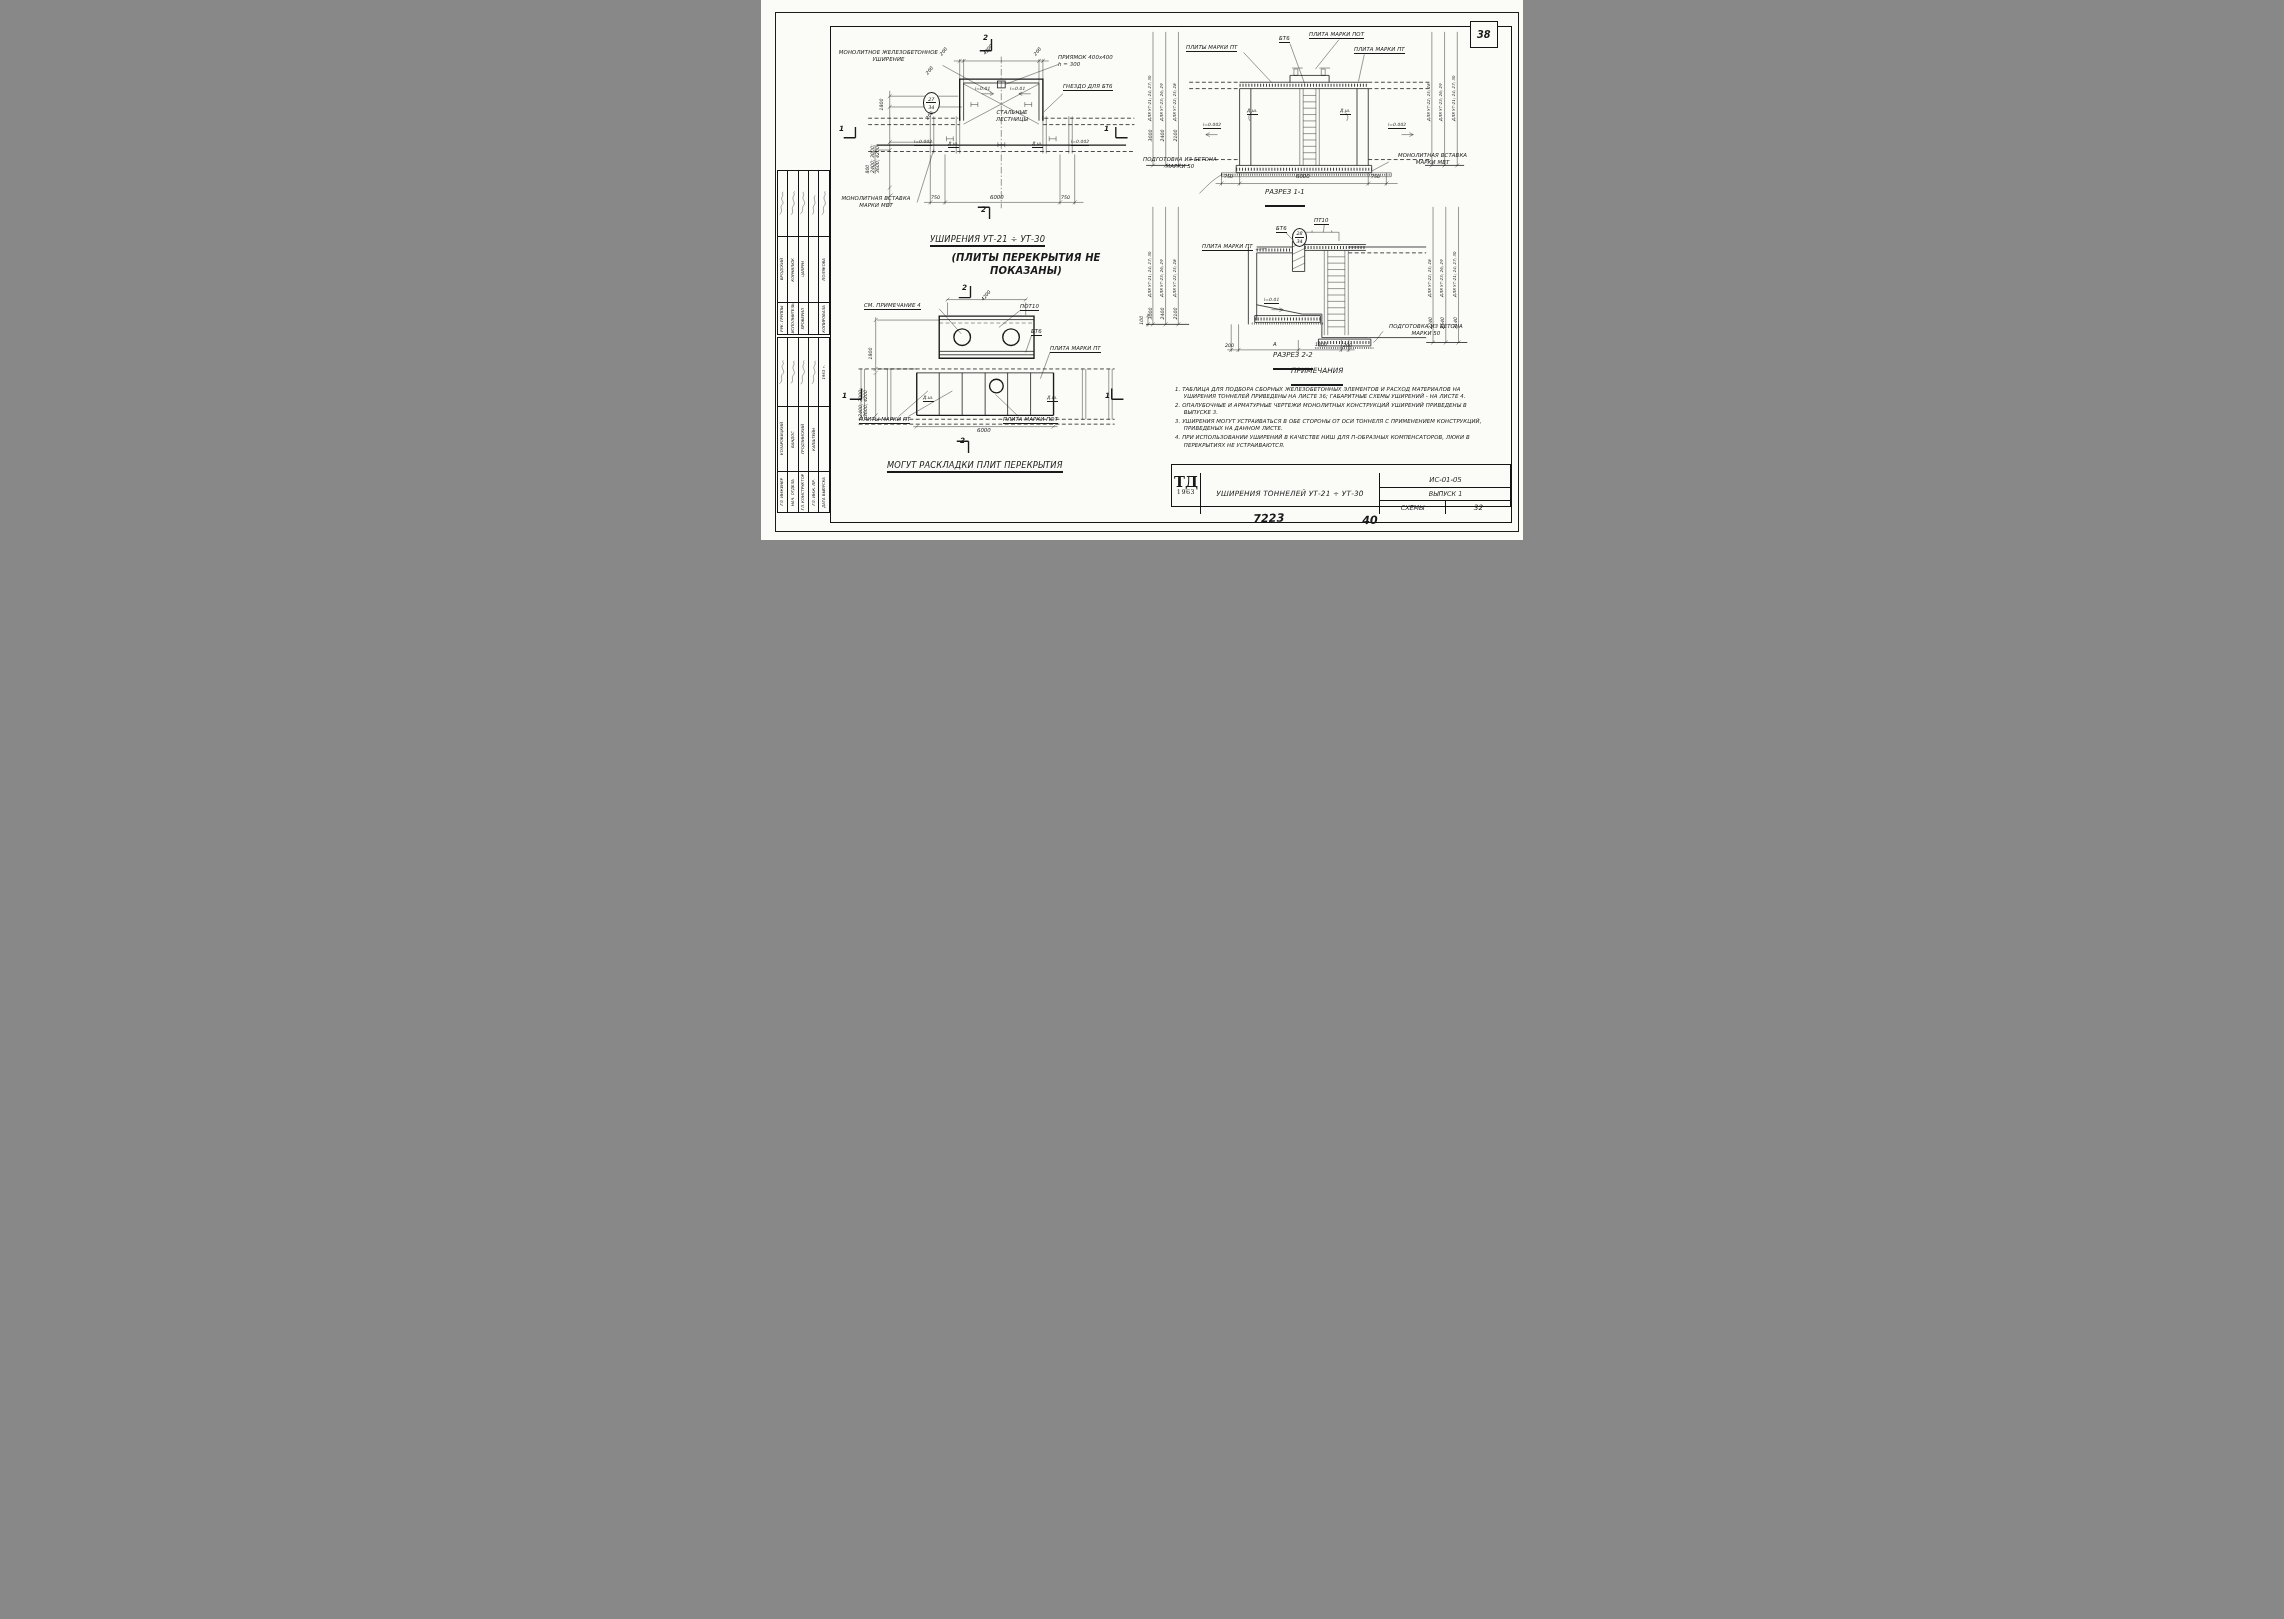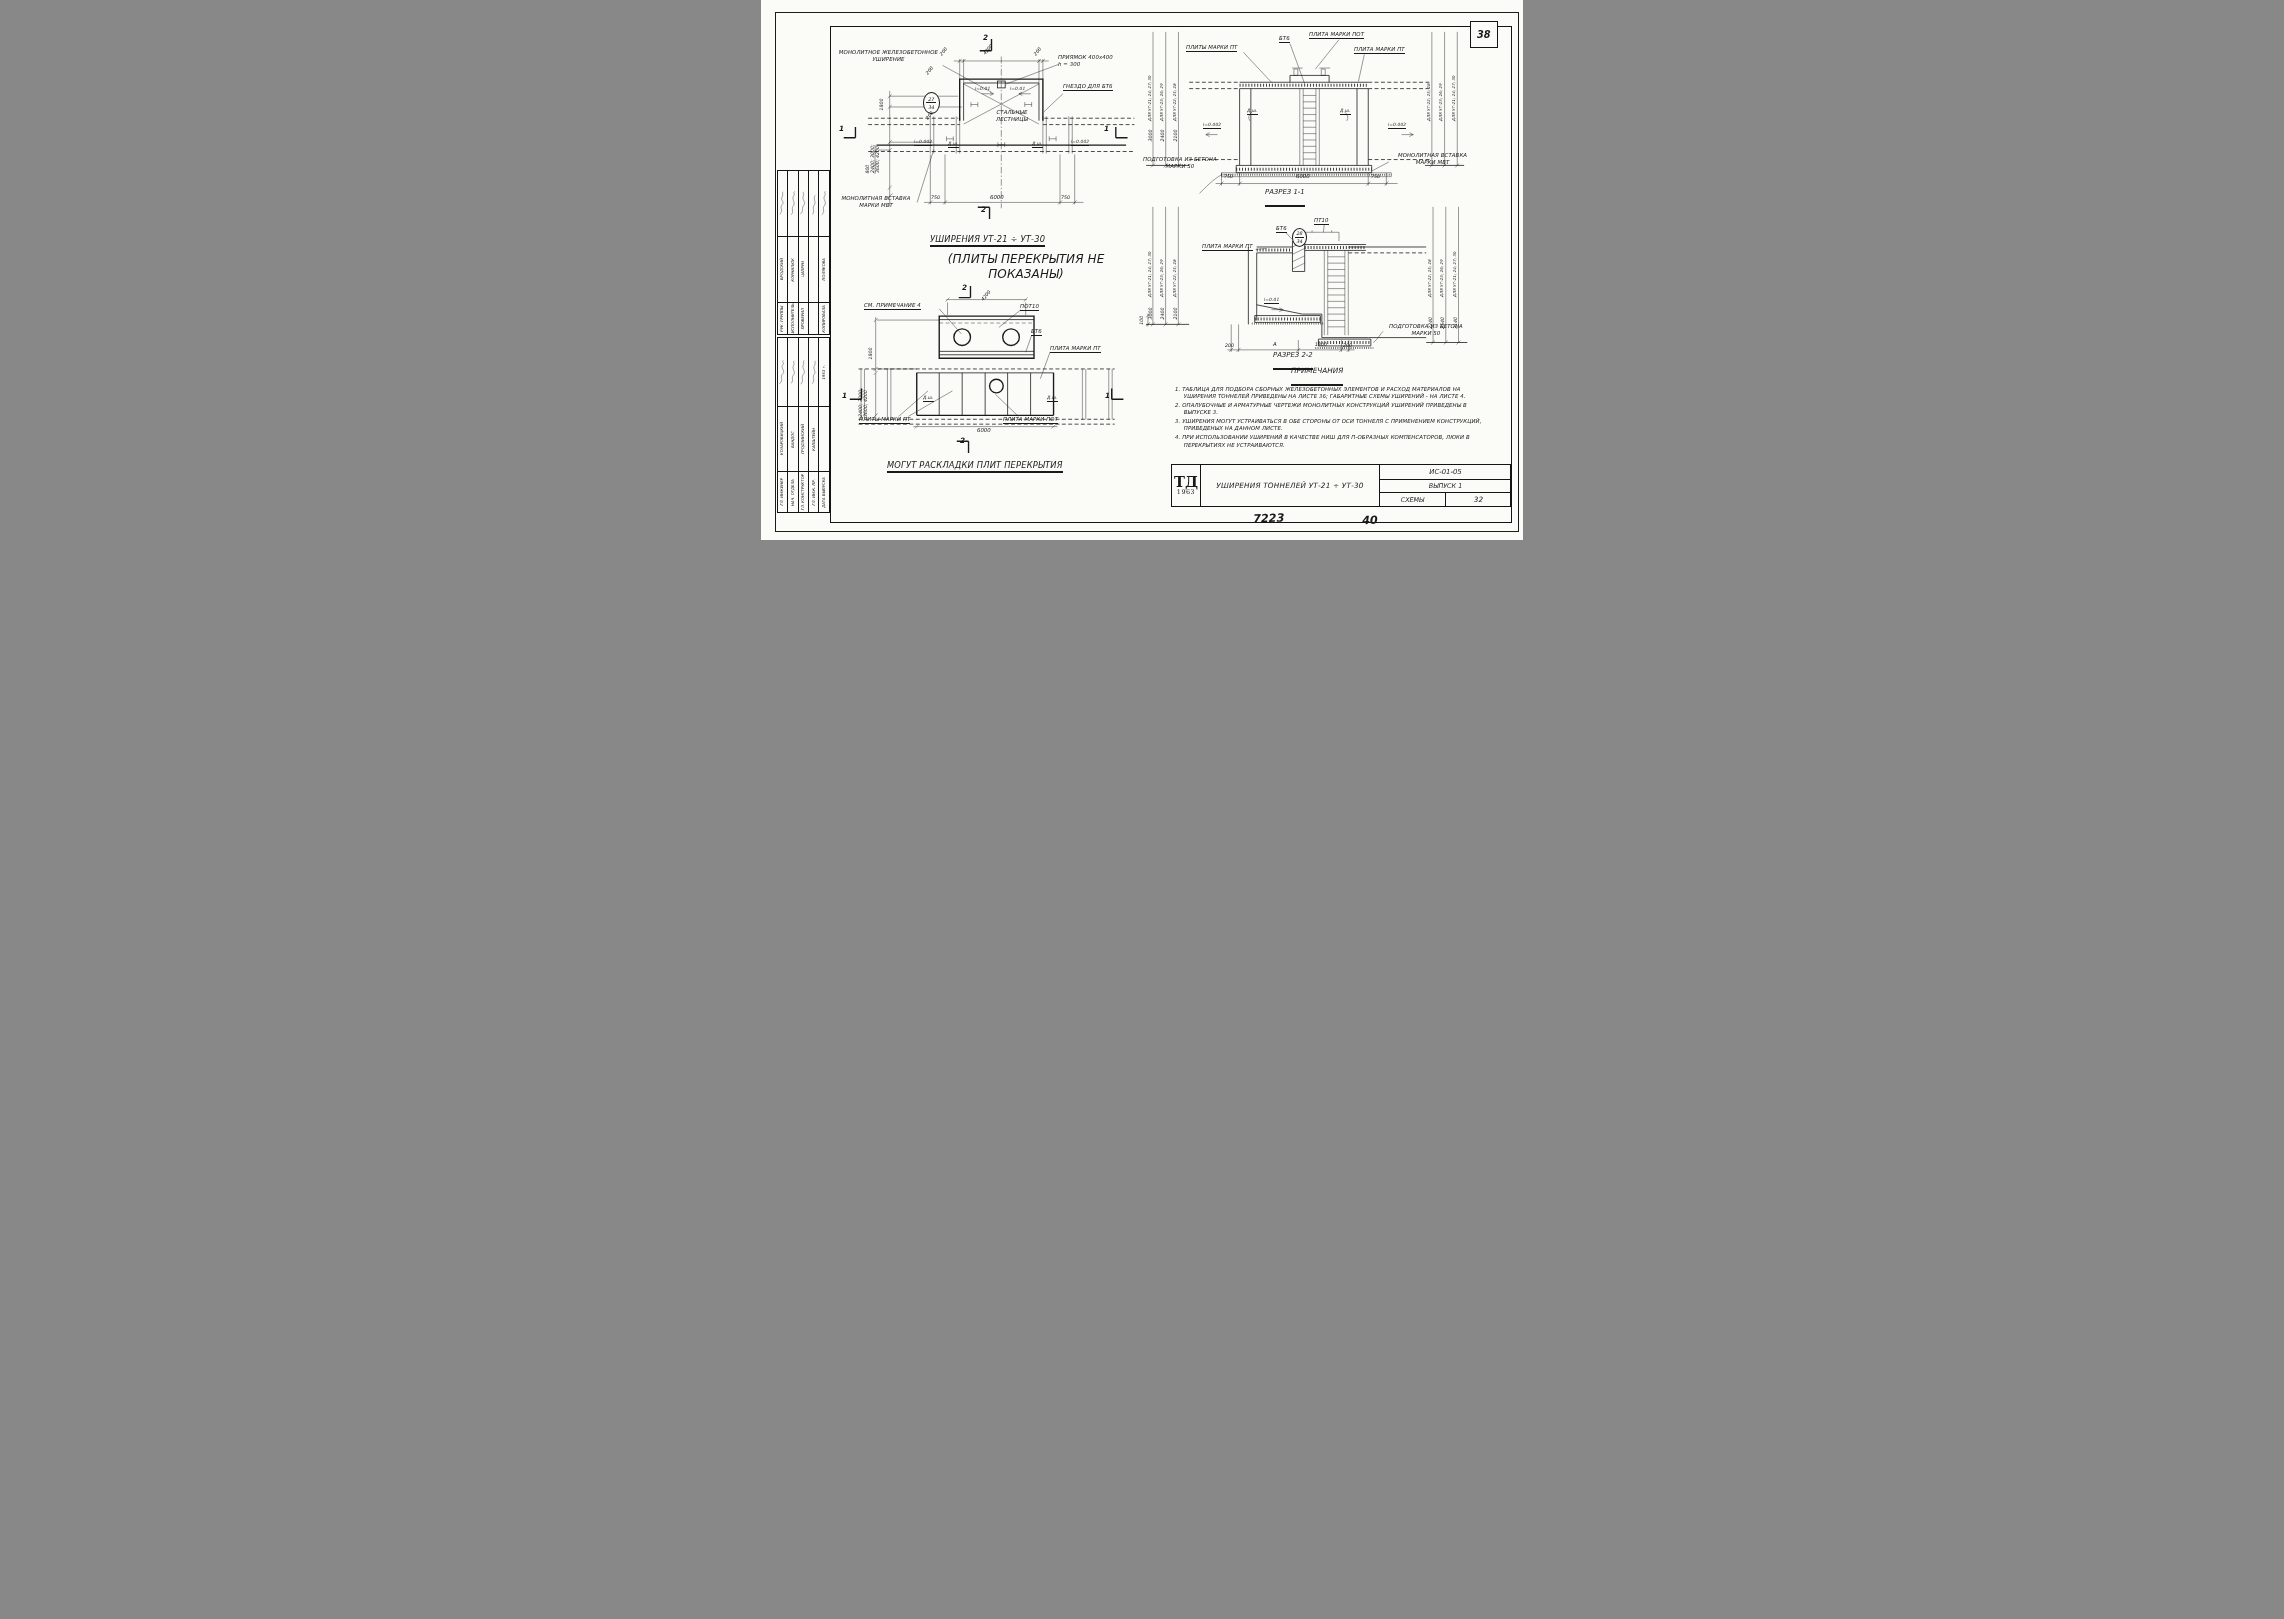--- a/index.html
+++ b/index.html
@@ -6,21 +6,21 @@
   .stage{position:relative;width:762px;height:540px;background:#fbfbf8;margin:0 auto;overflow:hidden;
          font-family:"DejaVu Sans",sans-serif;color:#1a1a1a;}
   .border-outer{position:absolute;left:13.7px;top:11.7px;width:742px;height:518px;border:1px solid #1c1c1c;}
   .frame{position:absolute;left:69px;top:25.5px;width:680px;height:495px;border:1.5px solid #141414;background:transparent;}
   .pagebox{position:absolute;left:709px;top:20.6px;width:25.5px;height:25.5px;border:1.5px solid #141414;background:#fbfbf8;
            display:flex;align-items:center;justify-content:center;font:italic bold 9.8px "DejaVu Sans",sans-serif;}
   
   .lbl{position:absolute;font:italic 5.4px "DejaVu Sans",sans-serif;letter-spacing:0.1px;white-space:pre-line;line-height:1.25;}
   .ctr{text-align:center;}
   .ul{border-bottom:0.7px solid #1a1a1a;padding-bottom:0.5px;}
-  .sz9{font-size:4.4px;}.sz8{font-size:3.9px;}.sz13{font-size:12px;}
+  .sz9{font-size:4.4px;}.sz8{font-size:3.9px;}.sz13{font-size:10px;font-weight:bold;}
   .dim{position:absolute;font:italic 4.7px "DejaVu Sans",sans-serif;white-space:nowrap;}
   .tilt{transform:rotate(-50deg);transform-origin:center;}
   .rot{position:absolute;writing-mode:vertical-rl;transform:rotate(180deg);text-orientation:mixed;
        font:italic 4.7px "DejaVu Sans",sans-serif;white-space:pre-line;line-height:1.1;}
   .collbl{font-size:3.9px;letter-spacing:0.1px;}
   .mark{position:absolute;font:italic bold 7.3px "DejaVu Sans",sans-serif;}
   .h1{position:absolute;font:italic 8.3px "DejaVu Sans",sans-serif;letter-spacing:0.2px;border-bottom:2px double #1a1a1a;
       padding-bottom:1px;white-space:nowrap;}
   .h2{position:absolute;font:italic 6.9px "DejaVu Sans",sans-serif;border-bottom:2px double #1a1a1a;padding-bottom:9px;white-space:nowrap;}
   .cmark{position:absolute;border:1px solid #1a1a1a;border-radius:50%;display:flex;flex-direction:column;
@@ -33,21 +33,21 @@
   .sbcell{border-bottom:0.5px solid #141414;display:flex;align-items:center;justify-content:center;overflow:hidden;}
   .sbcell:last-child{border-bottom:none;}
   .sbtxt{writing-mode:vertical-rl;transform:rotate(180deg);font:italic 3.7px "DejaVu Sans",sans-serif;
          letter-spacing:0.1px;white-space:nowrap;}
   .sig{width:7.8px;height:29px;}
   
   .notes{position:absolute;left:414px;top:386px;width:319px;font:italic 5.4px "DejaVu Sans",sans-serif;line-height:1.35;}
   .note-item{margin-bottom:1.5px;padding-left:8.8px;text-indent:-8.8px;letter-spacing:0.1px;}
   
   .tb{position:absolute;left:410px;top:464px;width:340px;height:43px;border:1.5px solid #141414;background:#fbfbf8;box-sizing:border-box;}
-  .tb .cell{position:absolute;box-sizing:border-box;border-left:1px solid #141414;display:flex;align-items:center;justify-content:center;}
+  .tb .cell{position:absolute;box-sizing:border-box;border-left:1px solid #141414;display:flex;align-items:center;justify-content:center;margin-top:8px;}
   .logo{position:absolute;left:0;top:0;width:28px;height:100%;display:flex;flex-direction:column;align-items:center;justify-content:center;}
   .logo .td{font:bold 14.7px "DejaVu Serif",serif;line-height:.9;}
   .logo .yr{font:6.4px "DejaVu Serif",serif;letter-spacing:0.5px;}
   .tb-title{left:28px;top:0;width:179px;height:100%;font:italic 7.3px "DejaVu Sans",sans-serif;letter-spacing:0.2px;}
   .tb-code{left:207px;top:0;width:132px;height:14.7px;border-bottom:1px solid #141414;font:italic 6.9px "DejaVu Sans",sans-serif;}
   .tb-issue{left:207px;top:14.7px;width:132px;height:13.7px;border-bottom:1px solid #141414;font:italic 6.4px "DejaVu Sans",sans-serif;}
   .tb-sheetl{left:207px;top:28px;width:66px;height:13.2px;font:italic 6.4px "DejaVu Sans",sans-serif;}
   .tb-sheetn{left:273px;top:28px;width:66px;height:13.2px;font:italic 7.3px "DejaVu Sans",sans-serif;}
   .hand{position:absolute;font:italic bold 11.3px "DejaVu Sans",sans-serif;transform:rotate(-2deg);}
   svg{position:absolute;overflow:visible;}

